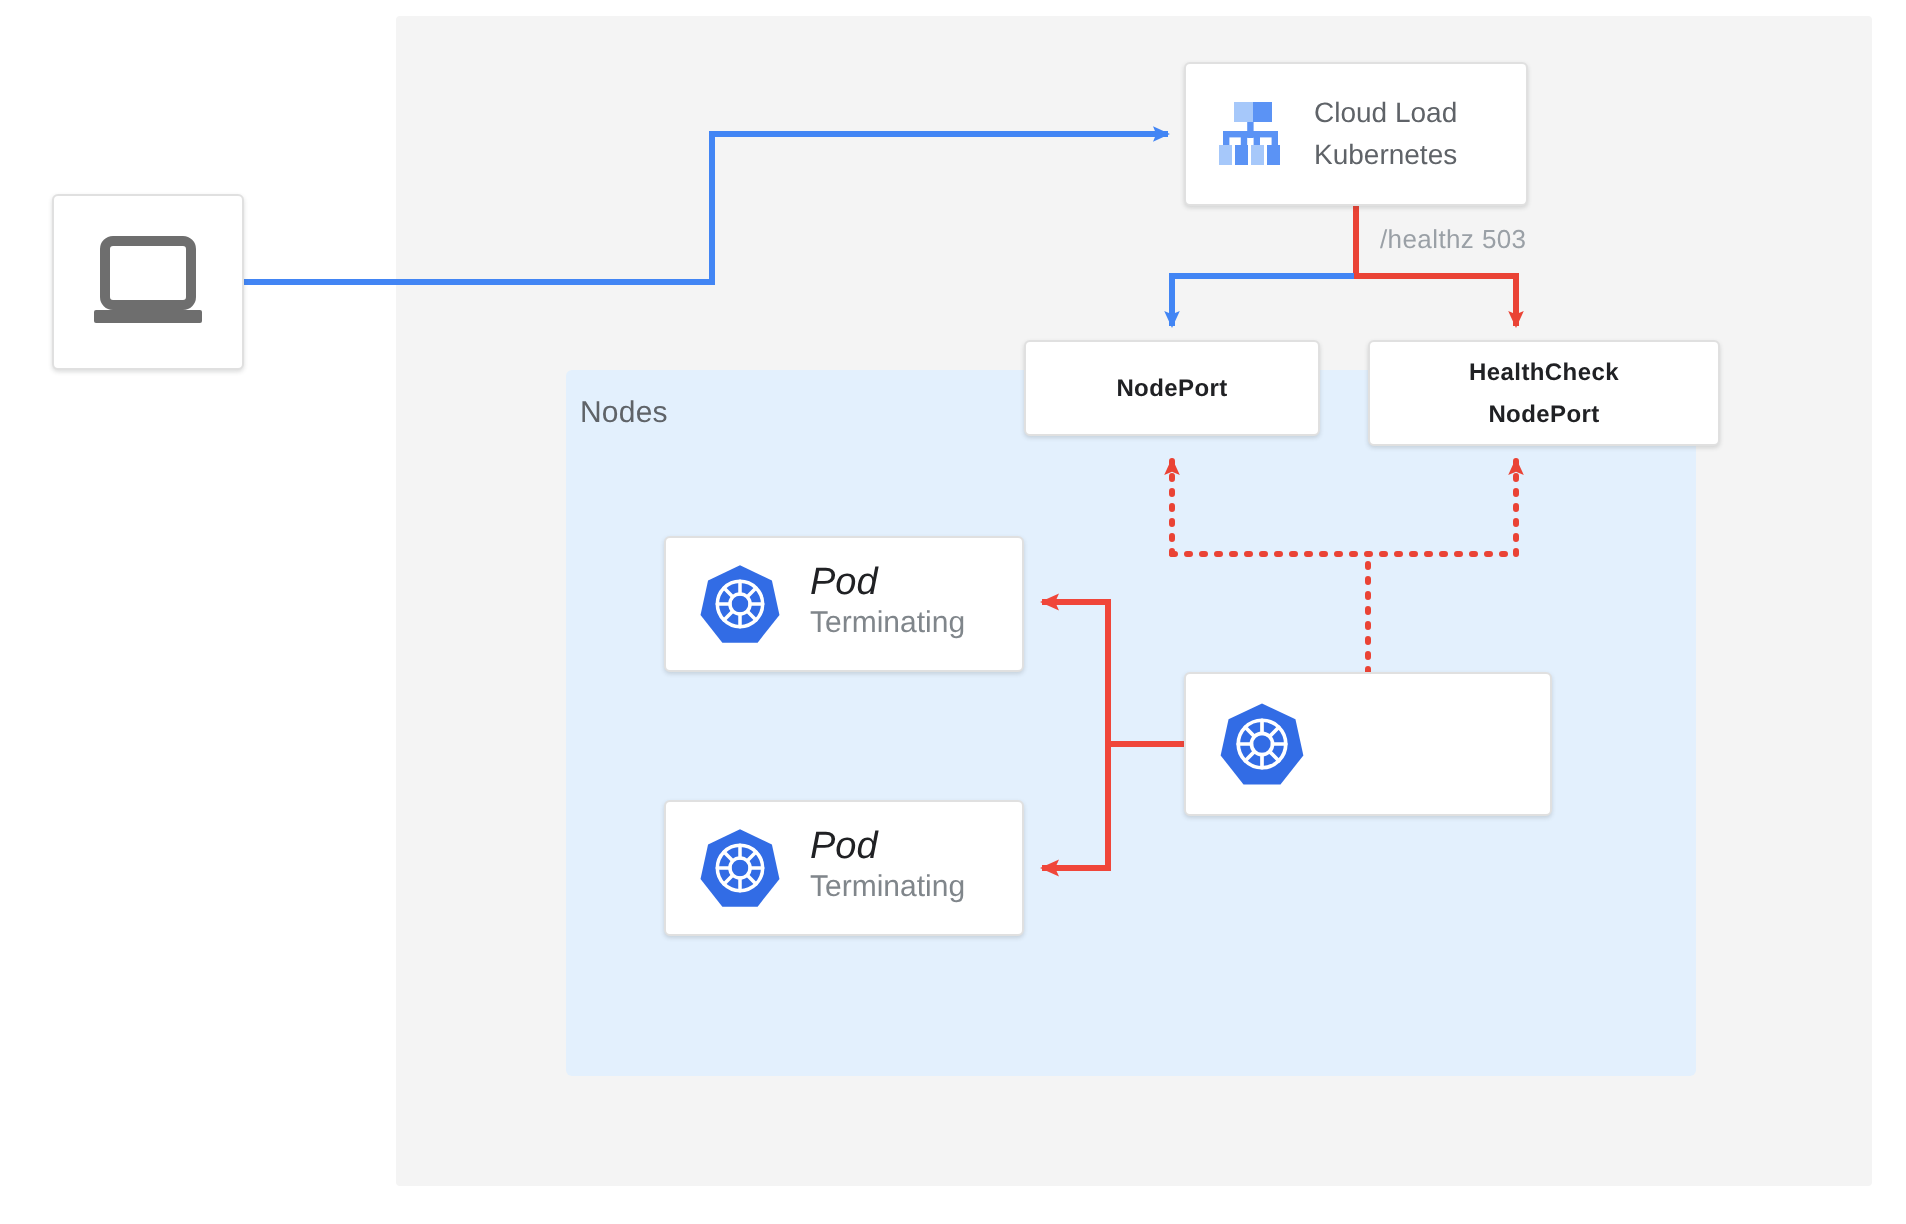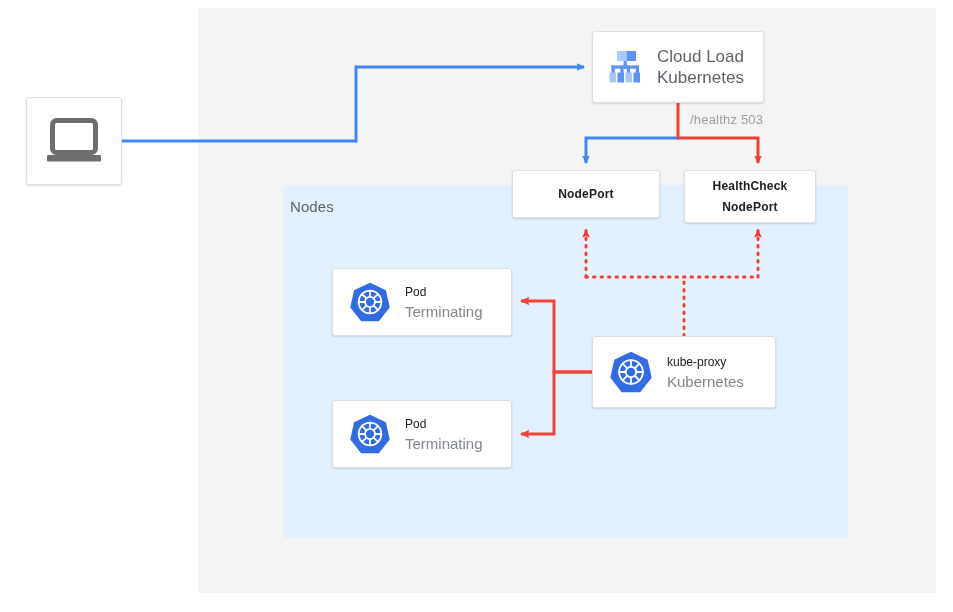--- a/index.html
+++ b/index.html
@@ -62,30 +62,30 @@
   .client-card {
     left: 26px; top: 97px; width: 96px; height: 88px;
     display: flex; align-items: center; justify-content: center;
   }
   .clb-card {
     left: 592px; top: 31px; width: 172px; height: 72px;
     display: flex; align-items: center; padding-left: 11px; box-sizing: border-box;
   }
   .clb-text {
     margin-left: 11px;
-    font-size: 17px;
+    font-size: 14px;
     color: #5f6368;
     line-height: 21px;
   }
   .np-card {
     left: 512px; top: 170px; width: 148px; height: 48px;
     display: flex; align-items: center; justify-content: center;
   }
   .hcnp-card {
-    left: 684px; top: 170px; width: 132px; height: 53px;
+    left: 684px; top: 170px; width: 176px; height: 53px;
     display: flex; align-items: center; justify-content: center;
   }
   .np-label {
     font-size: 12px;
     font-weight: bold;
     color: #202124;
     text-align: center;
     line-height: 21px;
     letter-spacing: .2px;
   }
@@ -97,23 +97,24 @@
   .pod-card.p2 { top: 400px; }
   .kp-card {
     left: 592px; top: 336px; width: 184px; height: 72px;
     display: flex; align-items: center; padding-left: 16px; box-sizing: border-box;
   }
   .twoline {
     margin-left: 14px;
     line-height: 20px;
   }
   .t-main {
-    font-size: 12px;
+    font-size: 19px;
     color: #202124;
     display: block;
+    font-style: italic;
   }
   .t-sub {
     font-size: 15px;
     color: #80868b;
     display: block;
   }
   .healthz-label {
     position: absolute;
     left: 690px;
     top: 112px;
@@ -267,19 +268,15 @@
           <line x1="50" y1="62" x2="50" y2="77"></line>
           <line x1="23" y1="50" x2="38" y2="50"></line>
           <line x1="62" y1="50" x2="77" y2="50"></line>
           <line x1="31" y1="31" x2="41" y2="41"></line>
           <line x1="59" y1="59" x2="69" y2="69"></line>
           <line x1="69" y1="31" x2="59" y2="41"></line>
           <line x1="41" y1="59" x2="31" y2="69"></line>
         </g>
       </svg>
     </span>
-    <span class="twoline">
-      <span class="t-main">kube-proxy</span>
-      <span class="t-sub">Kubernetes</span>
-    </span>
   </div>
 
 </div>
 
 </body></html>

